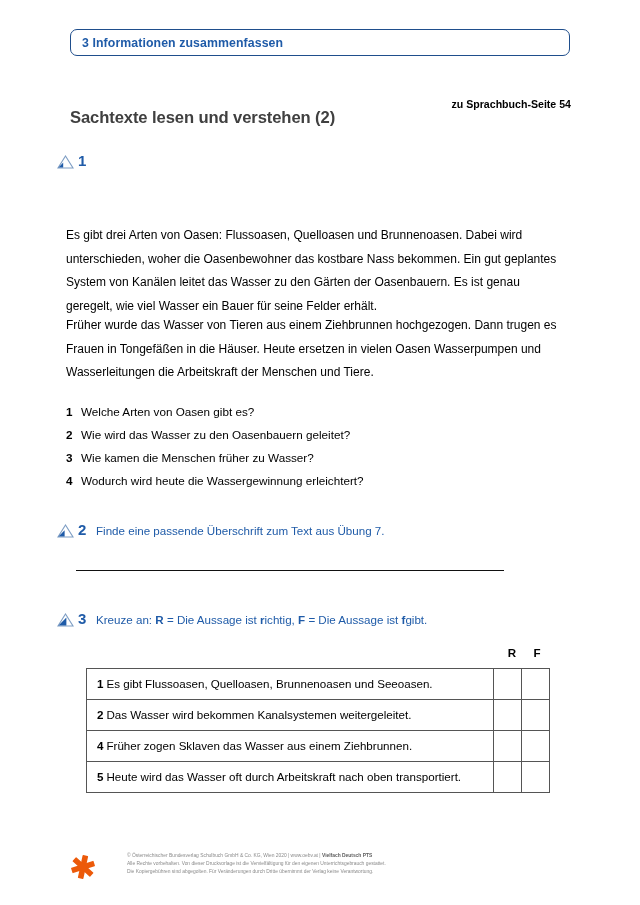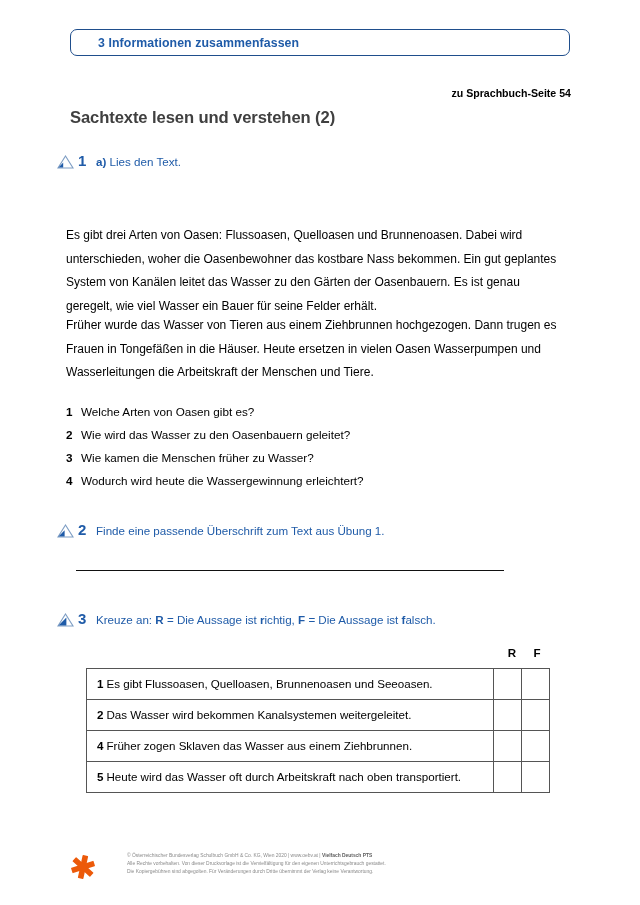--- a/index.html
+++ b/index.html
@@ -29,34 +29,34 @@
     left: 70px;
     top: 29px;
     width: 500px;
     height: 27px;
     box-sizing: border-box;
     border: 1.6px solid #1f4e8c;
     border-radius: 7px;
     background: #ffffff;
     display: flex;
     align-items: center;
-    padding-left: 27px;
+    padding-left: 11px;
   }
   .chapter-bar .chapter-text {
     font-size: 12.3px;
     font-weight: bold;
     color: #1f5ba8;
     letter-spacing: 0.1px;
   }
 
   
   .sb-ref {
     position: absolute;
     right: 69px;
-    top: 87px;
+    top: 98px;
     font-size: 10.6px;
     font-weight: bold;
     color: #000000;
   }
 
   
   .page-title {
     position: absolute;
     left: 70px;
     top: 108px;
@@ -226,24 +226,20 @@
 
   <div class="exercise" id="exercise-1">
     <div class="ex-icon-wrap">
       <svg class="lvl-icon" viewBox="0 0 17 14">
         <polygon points="8.5,1 16,13 1,13" fill="none" stroke="#7e9ec4" stroke-width="1.1"></polygon>
         <polygon points="1.5,12.6 6.2,12.6 6.2,7.6" fill="#1f5ba8"></polygon>
       </svg>
     </div>
     <div class="ex-num">1</div>
     <div class="ex-body">
-      <div>
-        <b>a)</b>
-        <span>Lies den Text.</span>
-      </div>
     </div>
   </div>
 
   <div class="reading" id="para-1">Es gibt drei Arten von Oasen: Flussoasen, Quelloasen und Brunnenoasen. Dabei wird unterschieden, woher die Oasenbewohner das kostbare Nass bekommen. Ein gut geplantes System von Kanälen leitet das Wasser zu den Gärten der Oasenbauern. Es ist genau geregelt, wie viel Wasser ein Bauer für seine Felder erhält.</div>
   <div class="reading" id="para-2">Früher wurde das Wasser von Tieren aus einem Ziehbrunnen hochgezogen. Dann trugen es Frauen in Tongefäßen in die Häuser. Heute ersetzen in vielen Oasen Wasserpumpen und Wasserleitungen die Arbeitskraft der Menschen und Tiere.</div>
 
   <div class="qlist">
     <div class="qitem">
       <span class="qnum">1</span>
       <span>Welche Arten von Oasen gibt es?</span>
@@ -263,34 +259,34 @@
   </div>
 
   <div class="exercise" id="exercise-2">
     <div class="ex-icon-wrap">
       <svg class="lvl-icon" viewBox="0 0 17 14">
         <polygon points="8.5,1 16,13 1,13" fill="none" stroke="#7e9ec4" stroke-width="1.1"></polygon>
         <polygon points="1.5,12.6 7.6,12.6 7.6,6.2" fill="#1f5ba8"></polygon>
       </svg>
     </div>
     <div class="ex-num">2</div>
-    <div class="ex-body">Finde eine passende Überschrift zum Text aus Übung 1.</div>
+    <div class="ex-body">Finde eine passende Überschrift zum Text aus Übung 7.</div>
   </div>
 
   <div class="answer-rule"></div>
 
   <div class="exercise" id="exercise-3">
     <div class="ex-icon-wrap">
       <svg class="lvl-icon" viewBox="0 0 17 14">
         <polygon points="8.5,1 16,13 1,13" fill="none" stroke="#7e9ec4" stroke-width="1.1"></polygon>
         <polygon points="1.5,12.6 9.4,12.6 9.4,4.4" fill="#1f5ba8"></polygon>
       </svg>
     </div>
     <div class="ex-num">3</div>
-    <div class="ex-body"><span>Kreuze an: </span><b>R</b><span> = Die Aussage ist </span><b>r</b><span>ichtig, </span><b>F</b><span> = Die Aussage ist </span><b>f</b><span>alsch.</span></div>
+    <div class="ex-body"><span>Kreuze an: </span><b>R</b><span> = Die Aussage ist </span><b>r</b><span>ichtig, </span><b>F</b><span> = Die Aussage ist </span><b>f</b><span>gibt.</span></div>
   </div>
 
   <div class="rf-head" id="rf-head-r">R</div>
   <div class="rf-head" id="rf-head-f">F</div>
 
   <table class="stmt-table">
     <tbody>
       <tr>
         <td class="stmt-cell">
           <span class="snum">1</span><span>Es gibt Flussoasen, Quelloasen, Brunnenoasen und Seeoasen.</span>

